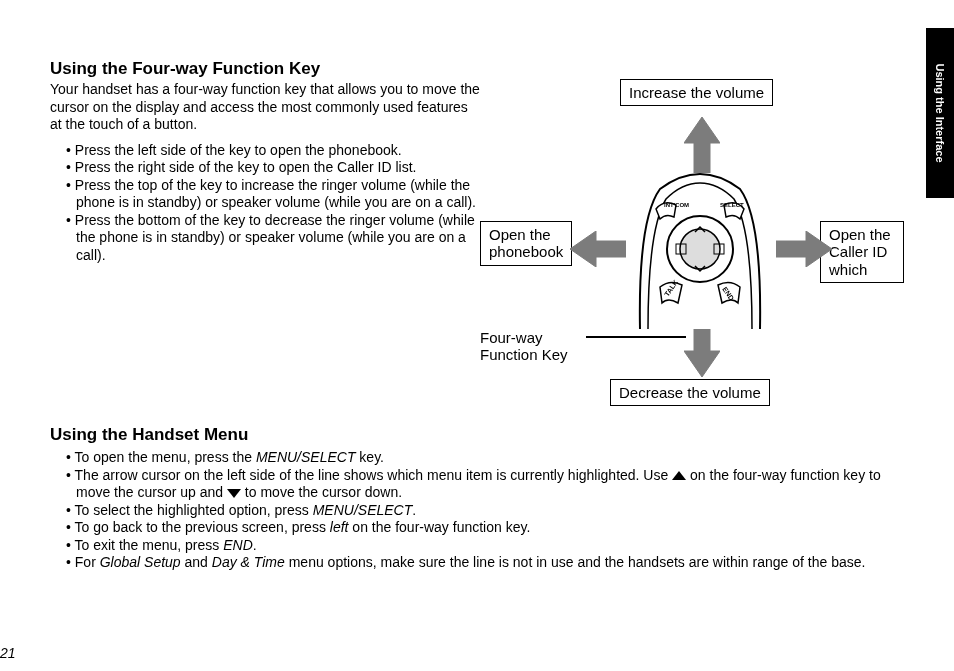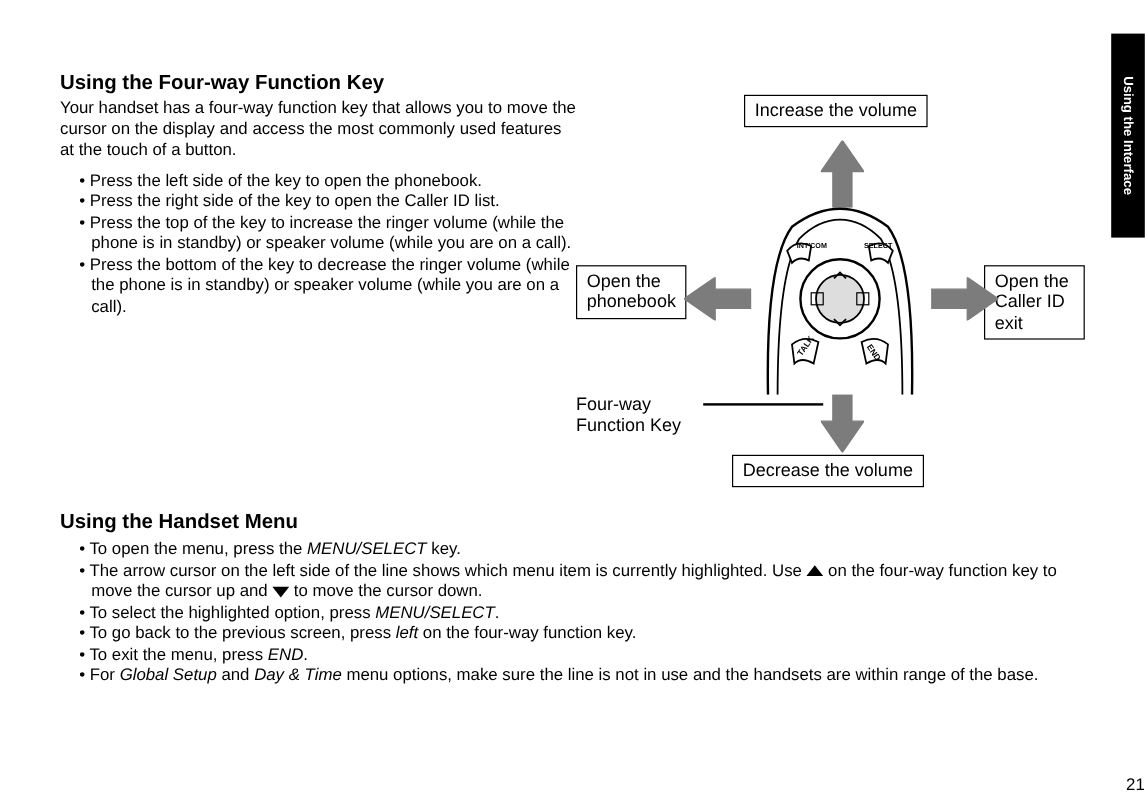--- a/index.html
+++ b/index.html
@@ -137,22 +137,23 @@
     width: 0; height: 0;
     border-left: 7px solid transparent;
     border-right: 7px solid transparent;
   }
   .tri-up   { border-bottom: 9px solid #000; }
   .tri-down { border-top: 9px solid #000; }
   .page-num {
     position: absolute;
     bottom: 10px;
     left: 0; right: 0;
-    text-align: right;
-    font-size: 14px;
+    text-align: left;
+    font-size: 14px;
+    font-style: italic;
   }
 </style>
 </head>
 <body>
 
 <div class="page">
 
   <div class="side-tab">
     <span class="side-tab-text">Using the Interface</span>
   </div>
@@ -173,21 +174,21 @@
 
       <div class="label-box lb-top">Increase the volume</div>
 
       <div class="label-box lb-left">
         <span>Open the</span><br>
         <span>phonebook</span>
       </div>
 
       <div class="label-box lb-right">
         <span>Open the</span><br>
-        <span>Caller ID exit</span>
+        <span>Caller ID which</span>
       </div>
 
       <div class="label-box lb-bottom">Decrease the volume</div>
 
       <div class="fw-label">
         <span>Four-way</span><br>
         <span>Function Key</span>
       </div>
       <div class="fw-line"></div>
 

